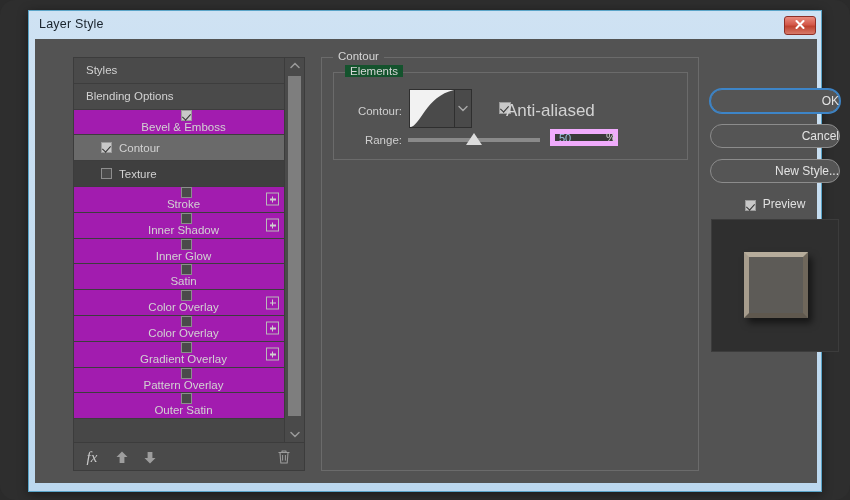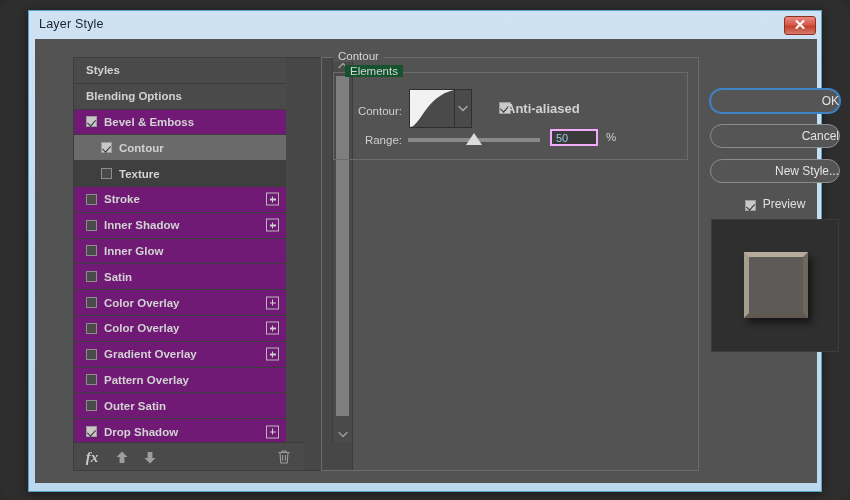--- a/index.html
+++ b/index.html
@@ -71,26 +71,25 @@
     height: 444px;
     background: #535353;
     box-sizing: border-box;
   }
 
   
   #styles-panel {
     position: absolute;
     left: 38px;
     top: 18px;
-    width: 280px;
+    width: 232px;
     height: 414px;
     background: #474747;
     border: 1px solid #3c3c3c;
     box-sizing: border-box;
-    font-weight: bold;
   }
   #styles-list {
     position: absolute;
     left: 0; top: 0;
     width: 212px;
     height: 384px;
     overflow: hidden;
   }
   .style-row {
     position: relative;
@@ -98,21 +97,21 @@
     box-sizing: border-box;
     border-bottom: 1px solid #3d3d3d;
     background: #4a4a4a;
     display: flex;
     align-items: center;
     cursor: default;
     color: #d2d2d2;
     font-size: 11.5px;
   }
   .style-row.header { background: #4a4a4a; }
-  .style-row.group  { background: #701a75; }
+  .style-row.group  { background: #a21caf; flex-direction: column; }
   .style-row.sub    { background: #3f3f3f; }
   .style-row.selected { background: #6a6a6a; }
   .style-row .label { white-space: nowrap; }
   .style-row.indent-0 .label { margin-left: 12px; }
   .style-row.indent-0 .cb + .label { margin-left: 7px; }
   .style-row.indent-1 .cb { margin-left: 27px; }
   .style-row.indent-1 .label { margin-left: 7px; }
   .cb {
     width: 11px; height: 11px;
     box-sizing: border-box;
@@ -278,23 +277,22 @@
   }
 
   #antialias-cb {
     position: absolute;
     left: 153px; top: 29px;
     width: 12px; height: 12px;
   }
   #antialias-label {
     position: absolute;
     left: 172px; top: 28px;
-    font-size: 13px;
+    font-size: 17px;
     color: #d2d2d2;
-    font-weight: bold;
   }
 
   #range-slider {
     position: absolute;
     left: 74px; top: 65px;
     width: 132px; height: 4px;
     background: #8a8a8a;
     cursor: pointer;
   }
   #range-thumb {
@@ -304,23 +302,23 @@
     width: 0; height: 0;
     margin-left: -8px;
     border-left: 8px solid transparent;
     border-right: 8px solid transparent;
     border-bottom: 12px solid #dcdcdc;
     cursor: pointer;
   }
   #range-input {
     position: absolute;
     left: 216px; top: 56px;
-    width: 48px; height: 17px;
+    width: 68px; height: 17px;
     background: #3a3a3a;
-    border: 2px solid #f0abfc;
+    border: 5px solid #f0abfc;
     box-sizing: border-box;
     color: #9cc3e0;
     font-size: 11px;
     font-family: "Liberation Sans", sans-serif;
     padding: 0 0 0 4px;
     line-height: 15px;
   }
   #range-pct {
     position: absolute;
     left: 272px; top: 58px;
@@ -468,25 +466,20 @@
                 <div class="plus-btn"></div>
               </div>
               <div class="style-row group indent-0">
                 <div class="cb off"></div>
                 <span class="label">Pattern Overlay</span>
               </div>
               <div class="style-row group indent-0">
                 <div class="cb off"></div>
                 <span class="label">Outer Satin</span>
               </div>
-              <div class="style-row group indent-0">
-                <div class="cb on"></div>
-                <span class="label">Drop Shadow</span>
-                <div class="plus-btn"></div>
-              </div>
             </div>
         </div>
 
         <div id="styles-scrollbar">
           <div class="sb-arrow up">
             <svg width="10" height="7" viewBox="0 0 10 7">
               <path d="M1 5.5 L5 1.5 L9 5.5" stroke="#9a9a9a" stroke-width="1.5" fill="none" stroke-linecap="round"></path>
             </svg>
           </div>
           <div id="sb-thumb"></div>

